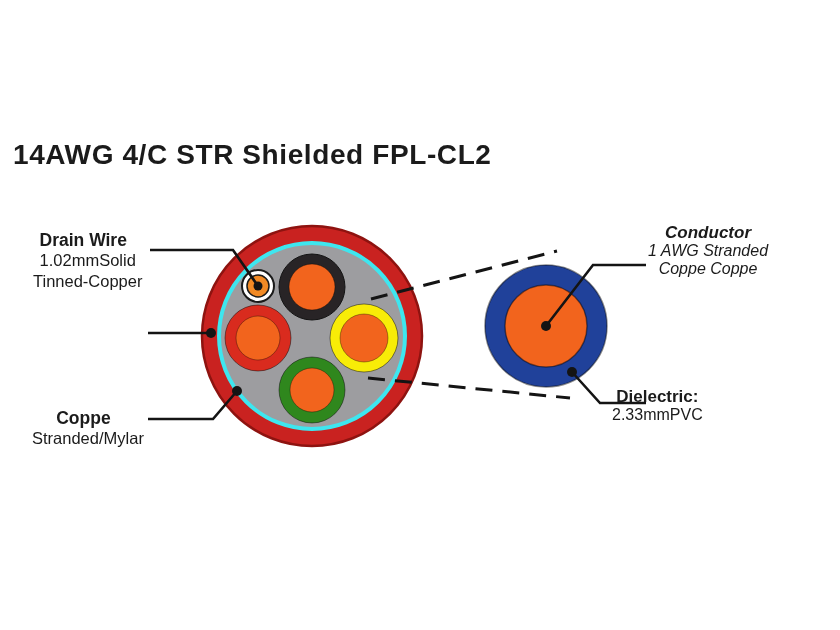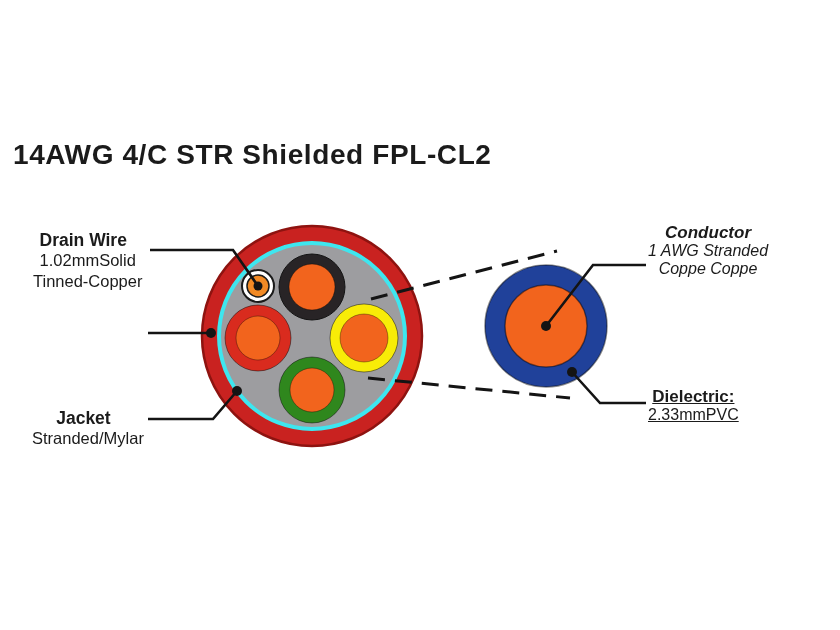--- a/index.html
+++ b/index.html
@@ -15,21 +15,21 @@
   .callout { position:absolute; white-space:nowrap;text-align:center; }
   .callout .head { font-weight:700; }
   .co-left .head { font-size:17.5px; line-height:20px; }
   .co-left .sub  { font-size:16.5px; line-height:21px;margin-left:9px; }
   .co-right .head { font-size:17px; line-height:18px; }
   .co-right .sub  { font-size:16px;  line-height:18px; }
   #co-drain      { left:24px;  top:230px; }
   #co-jacket     { left:24px;  top:320px; }
   #co-shield     { left:23px;  top:408px; }
   #co-conductor  { left:648px; top:224px;font-style:italic; }
-  #co-dielectric { left:648px; top:388px;text-decoration:underline; }
+  #co-dielectric { left:612px; top:388px; }
 </style>
 </head>
 <body>
 
 <div class="stage">
 
   <div class="title">14AWG 4/C STR Shielded FPL-CL2</div>
 
   <svg class="diagram-svg" width="840" height="630" viewBox="0 0 840 630">
 
@@ -81,21 +81,21 @@
   </svg>
 
   <div class="callout co-left" id="co-drain">
     <div class="head">Drain Wire</div>
     <div class="sub">1.02mmSolid</div>
     <div class="sub">Tinned-Copper</div>
   </div>
 
 
   <div class="callout co-left" id="co-shield">
-    <div class="head">Jacket</div>
+    <div class="head">Coppe</div>
     <div class="sub">Stranded/Mylar</div>
   </div>
 
   <div class="callout co-right" id="co-conductor">
     <div class="head">Conductor</div>
     <div class="sub">1 AWG Stranded</div>
     <div class="sub">Coppe Coppe</div>
   </div>
 
   <div class="callout co-right" id="co-dielectric">

